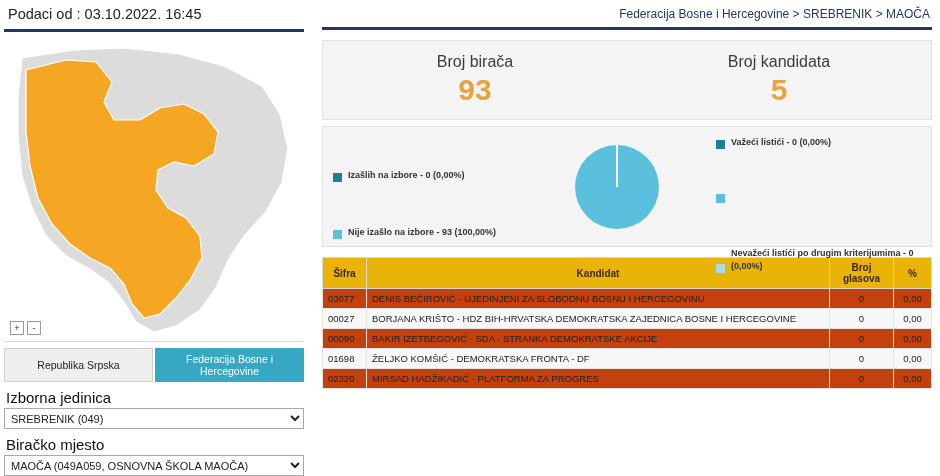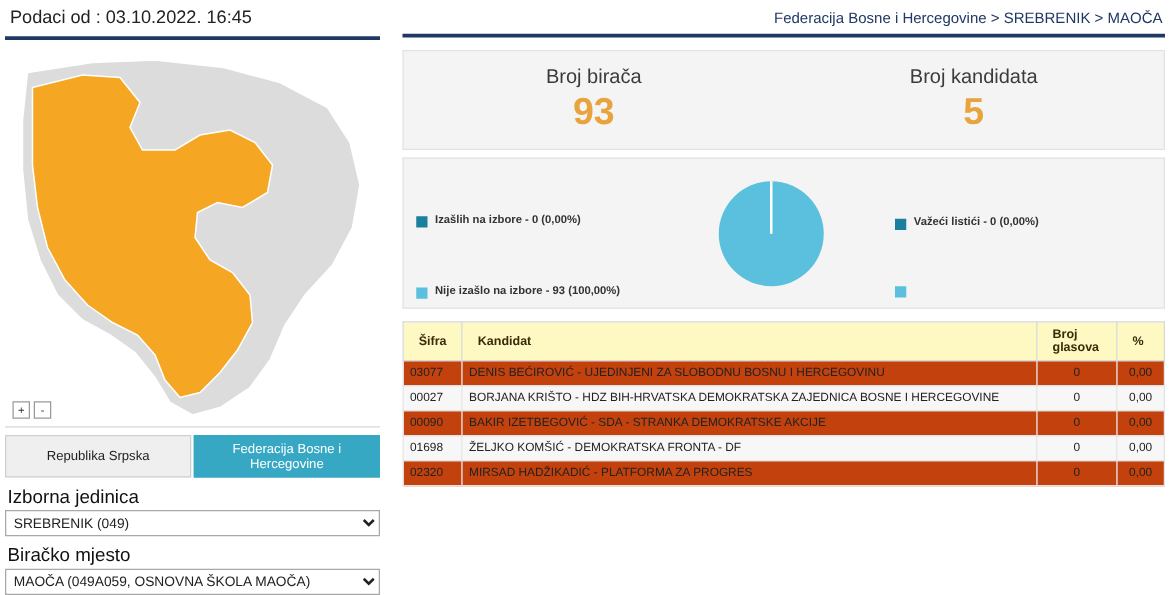--- a/index.html
+++ b/index.html
@@ -180,27 +180,27 @@
 
   
   .table-wrap { margin-top: 10px; }
   table.results {
     width: 100%;
     border-collapse: collapse;
     font-size: 9.5px;
     color: #222;
   }
   table.results th {
-    background: #fef9c3;
+    background: #eab308;
     color: #3a2a08;
     font-size: 10px;
     font-weight: bold;
     border: 1px solid #d8d8d8;
-    padding: 4px 12px;
-    text-align: left;
+    padding: 4px 4px;
+    text-align: center;
   }
   table.results td {
     border: 1px solid #e3e3e3;
     padding: 4px 5px;
     background: #c2410c;
     white-space: nowrap;
   }
   table.results tr.alt td { background: #f7f7f7; }
   td.c-sifra { width: 44px; text-align: left; }
   td.c-votes { width: 64px; text-align: center; }
@@ -294,20 +294,24 @@
       </div>
 
       <div class="legend rightleg">
         <div class="legend-item">
           <span class="legend-swatch" style="background:#1b7f9e"></span>
           <span class="legend-text">Važeći listići - 0 (0,00%)</span>
         </div>
         <div class="legend-item">
           <span class="legend-swatch" style="background:#5bc0de"></span>
         </div>
+        <div class="legend-item">
+          <span class="legend-swatch" style="background:#a8dced"></span>
+          <span class="legend-text">Nevažeći listići po drugim kriterijumima - 0 (0,00%)</span>
+        </div>
       </div>
     </div>
 
     <div class="table-wrap">
       <table class="results">
         <thead>
           <tr>
             <th class="h-sifra">Šifra</th>
             <th>Kandidat</th>
             <th class="h-votes">Broj glasova</th>

